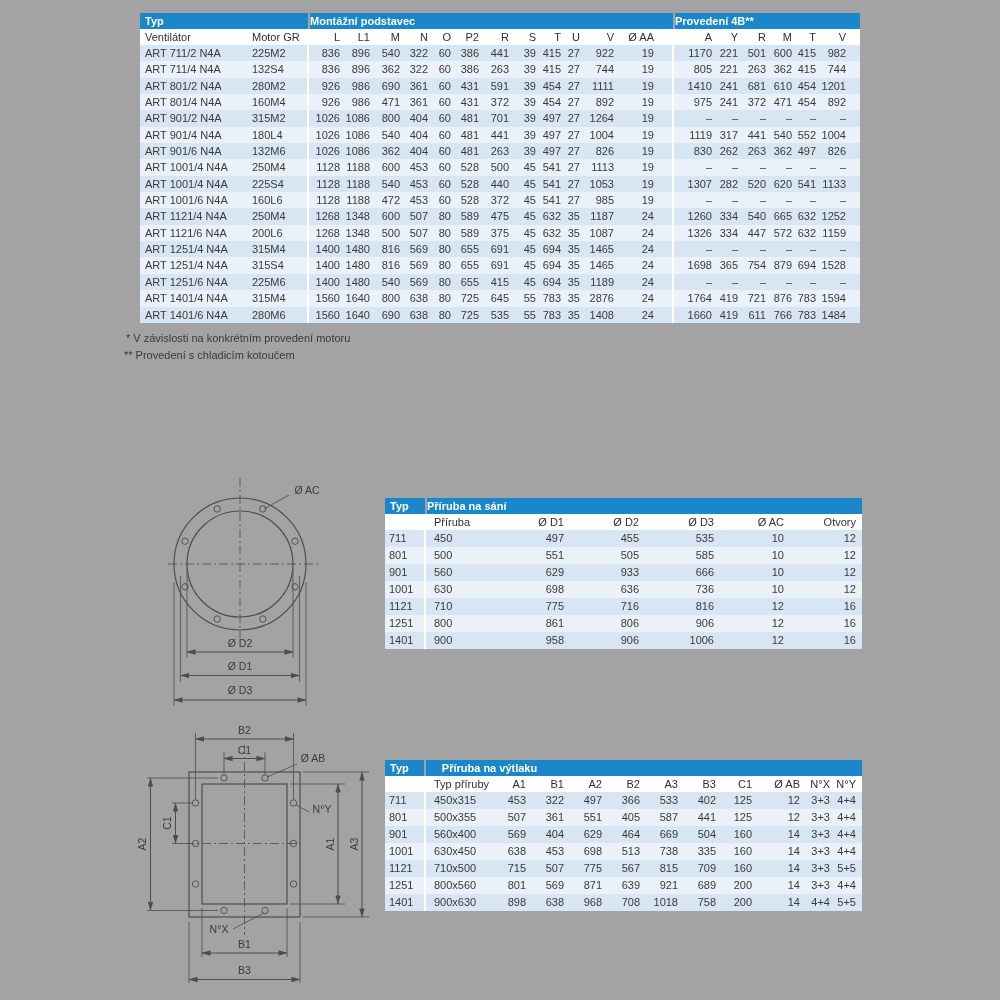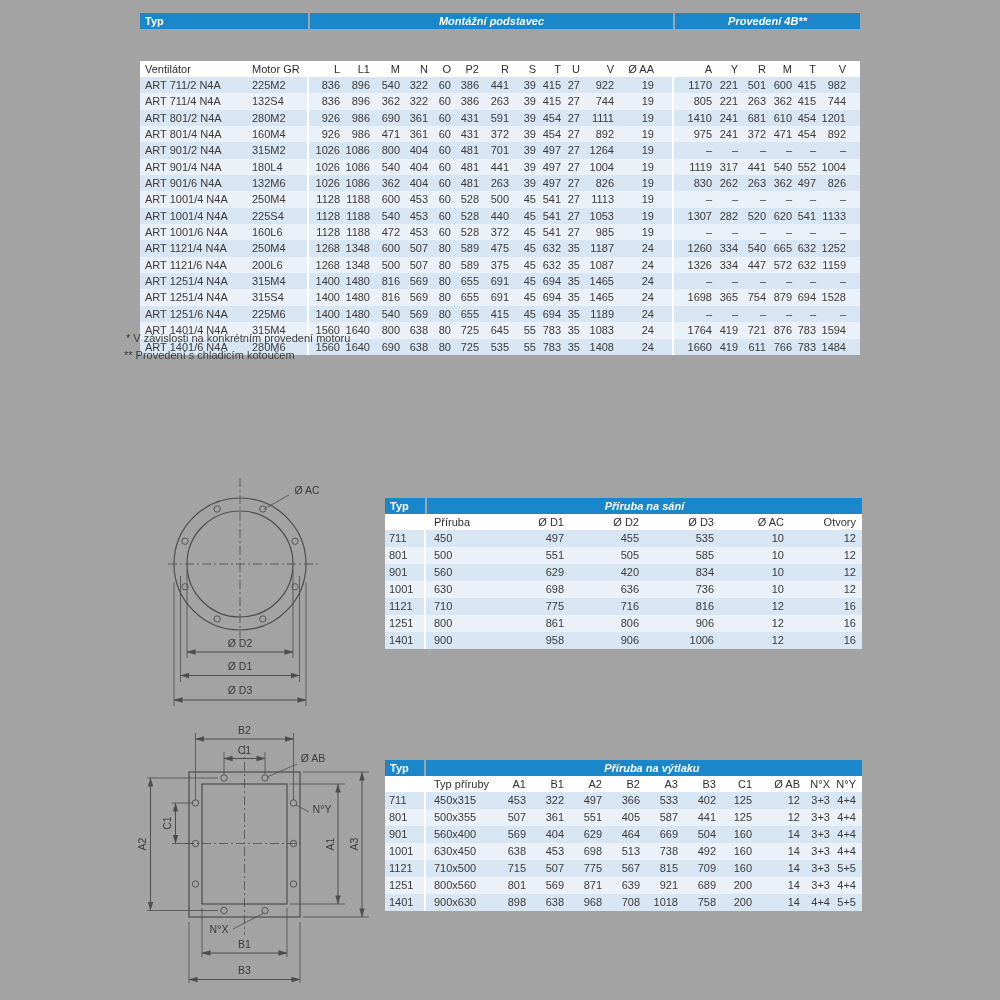--- a/index.html
+++ b/index.html
@@ -5,28 +5,28 @@
   html,body{margin:0;padding:0;background:#fff;}
   .page{position:relative;width:1000px;height:1000px;background:#a3a3a3;overflow:hidden;
         font-family:"Liberation Sans",sans-serif;color:#3a3a3a;}
 
   
   .tblwrap{position:absolute;}
   .gbar{display:flex;height:16px;line-height:16px;font-size:11px;font-weight:bold;color:#fff;}
   .gsec{background:#1987c9;height:16px;}
   .gsec + .gsec{margin-left:2px;}
   .gsec.left{padding-left:5px;box-sizing:border-box;}
-  .gsec.center{text-align:center;font-style:italic;}
+  .gsec.center{text-align:left;}
   table{border-collapse:collapse;table-layout:fixed;}
   th,td{font-size:11px;white-space:nowrap;overflow:visible;padding:0 4px 0 0;
         font-weight:normal;color:#3a3a3a;}
   thead th{background:#fff;color:#2f2f2f;}
 
   
-  #mt table{width:720px;margin-top:32px;}
+  #mt table{width:720px;}
   #mt th,#mt td{height:16.35px;line-height:16.35px;text-align:right;}
   #mt thead th{height:16px;line-height:16px;}
   #mt th:nth-child(-n+2),#mt td:nth-child(-n+2){text-align:left;padding-left:5px;padding-right:0;}
   #mt th:nth-child(3),#mt td:nth-child(3),
   #mt th:nth-child(15),#mt td:nth-child(15){border-left:2px solid #fff;}
   #mt th:nth-child(14),#mt td:nth-child(14){padding-right:18px;}
   #mt th:nth-child(20),#mt td:nth-child(20){padding-right:14px;}
   #mt tbody tr:nth-child(odd){background:#d8e5f2;}
   #mt tbody tr:nth-child(even){background:#eaf1f8;}
 
@@ -450,21 +450,21 @@
             <td>1560</td>
             <td>1640</td>
             <td>800</td>
             <td>638</td>
             <td>80</td>
             <td>725</td>
             <td>645</td>
             <td>55</td>
             <td>783</td>
             <td>35</td>
-            <td>1083</td>
+            <td>2876</td>
             <td>24</td>
             <td>1764</td>
             <td>419</td>
             <td>721</td>
             <td>876</td>
             <td>783</td>
             <td>1594</td>
           </tr>
           <tr>
             <td>ART 1401/6 N4A</td>
@@ -580,22 +580,22 @@
             <td>551</td>
             <td>505</td>
             <td>585</td>
             <td>10</td>
             <td>12</td>
           </tr>
           <tr>
             <td>901</td>
             <td>560</td>
             <td>629</td>
-            <td>420</td>
-            <td>834</td>
+            <td>933</td>
+            <td>666</td>
             <td>10</td>
             <td>12</td>
           </tr>
           <tr>
             <td>1001</td>
             <td>630</td>
             <td>698</td>
             <td>636</td>
             <td>736</td>
             <td>10</td>
@@ -788,21 +788,21 @@
             <td>4+4</td>
           </tr>
           <tr>
             <td>1001</td>
             <td>630x450</td>
             <td>638</td>
             <td>453</td>
             <td>698</td>
             <td>513</td>
             <td>738</td>
-            <td>492</td>
+            <td>335</td>
             <td>160</td>
             <td>14</td>
             <td>3+3</td>
             <td>4+4</td>
           </tr>
           <tr>
             <td>1121</td>
             <td>710x500</td>
             <td>715</td>
             <td>507</td>

